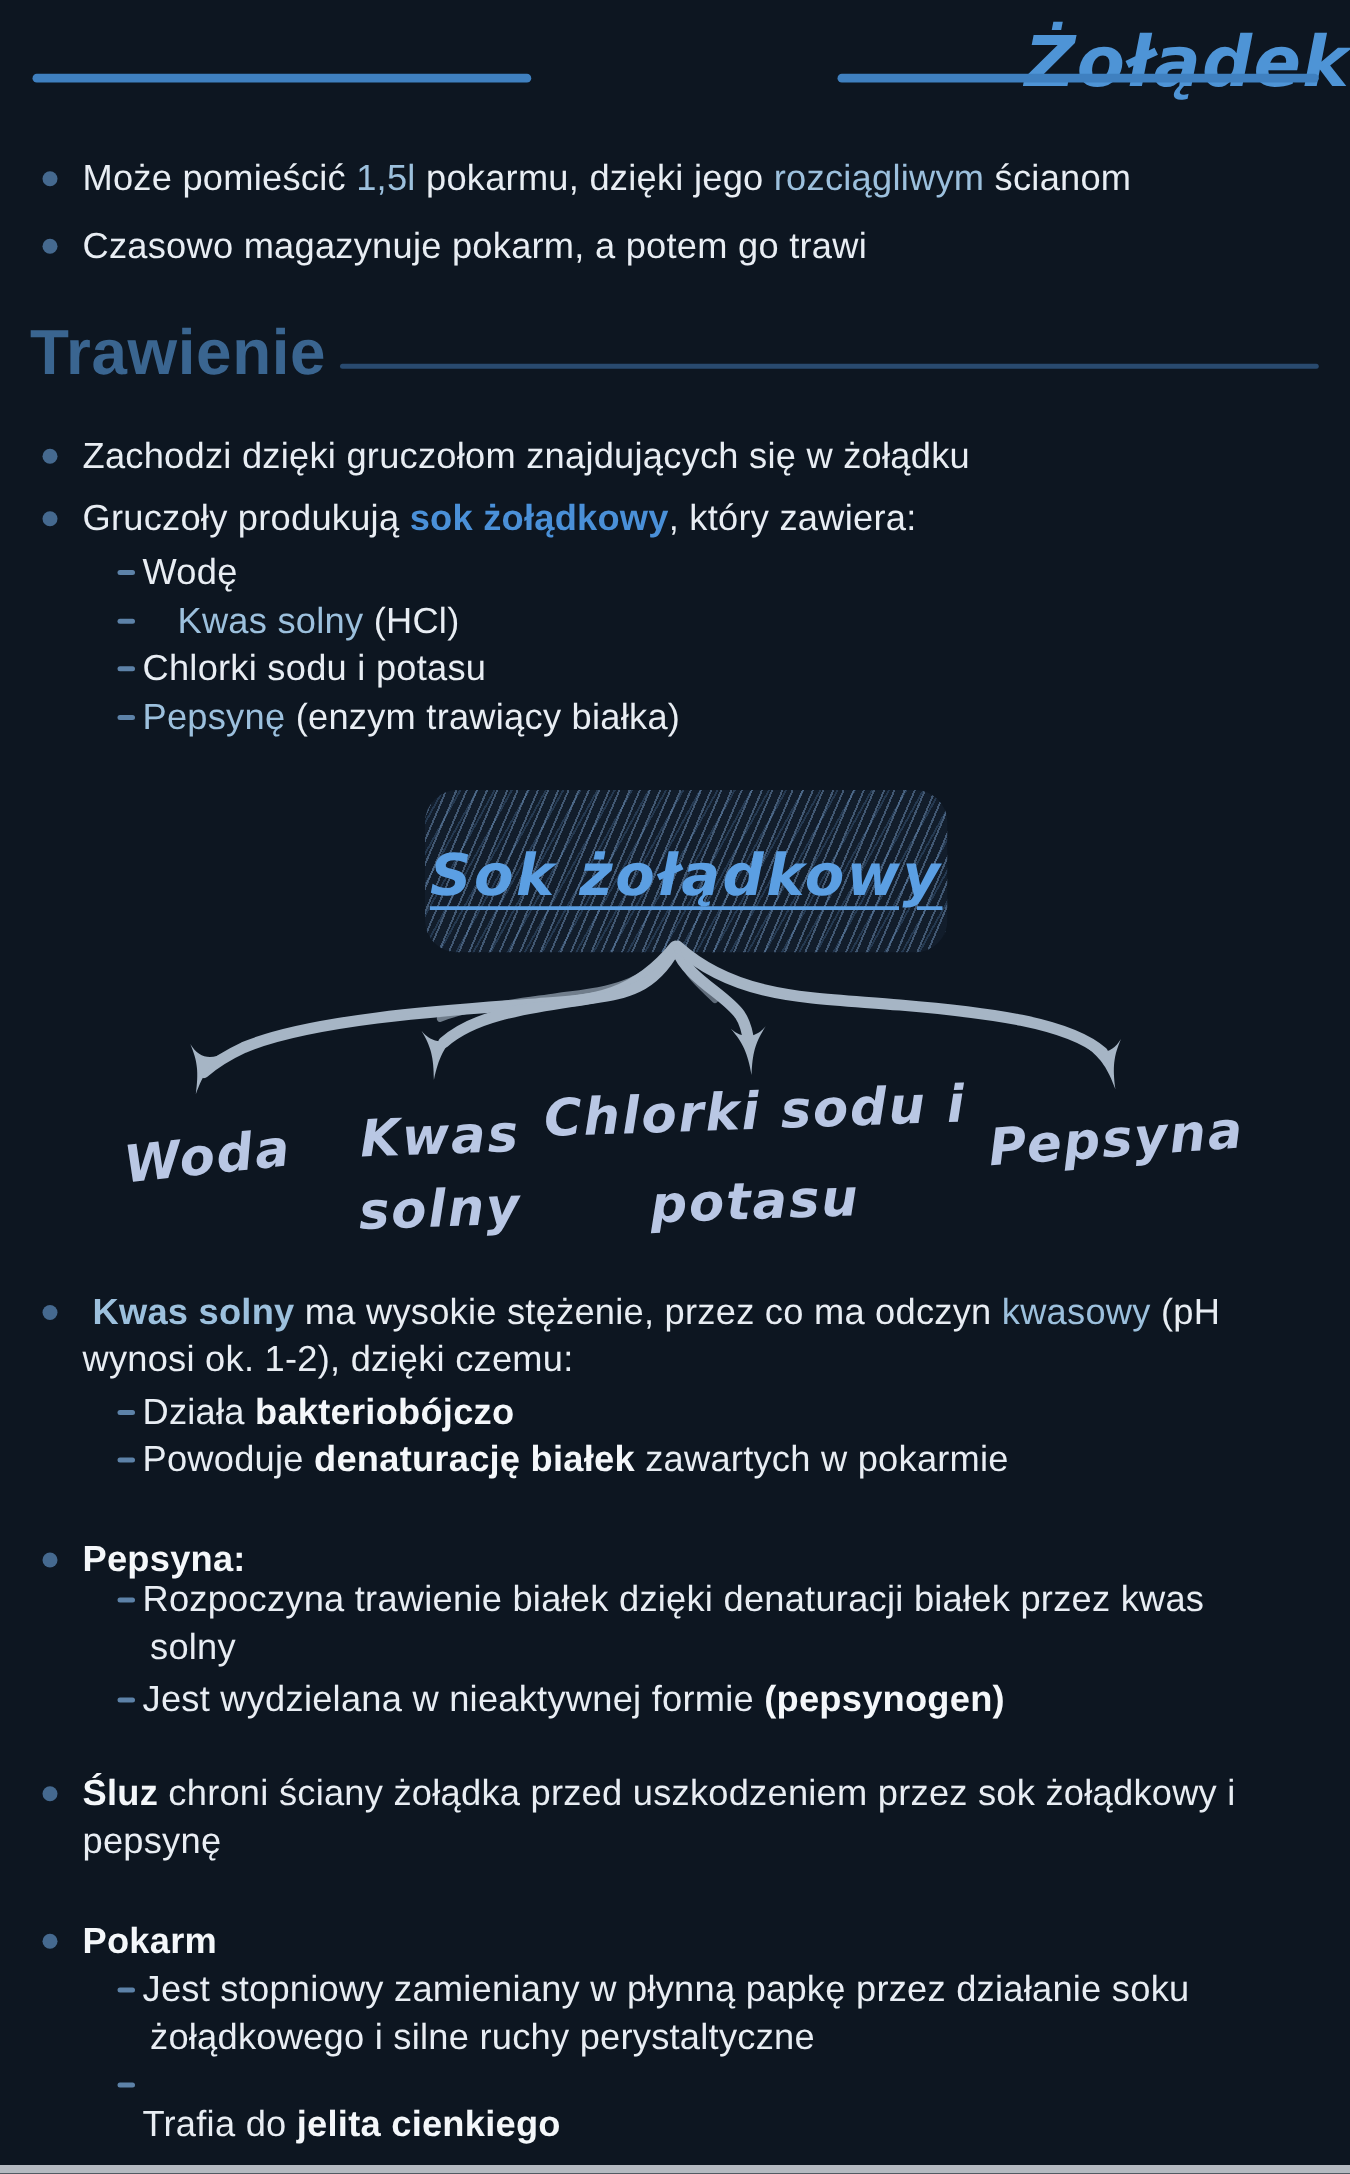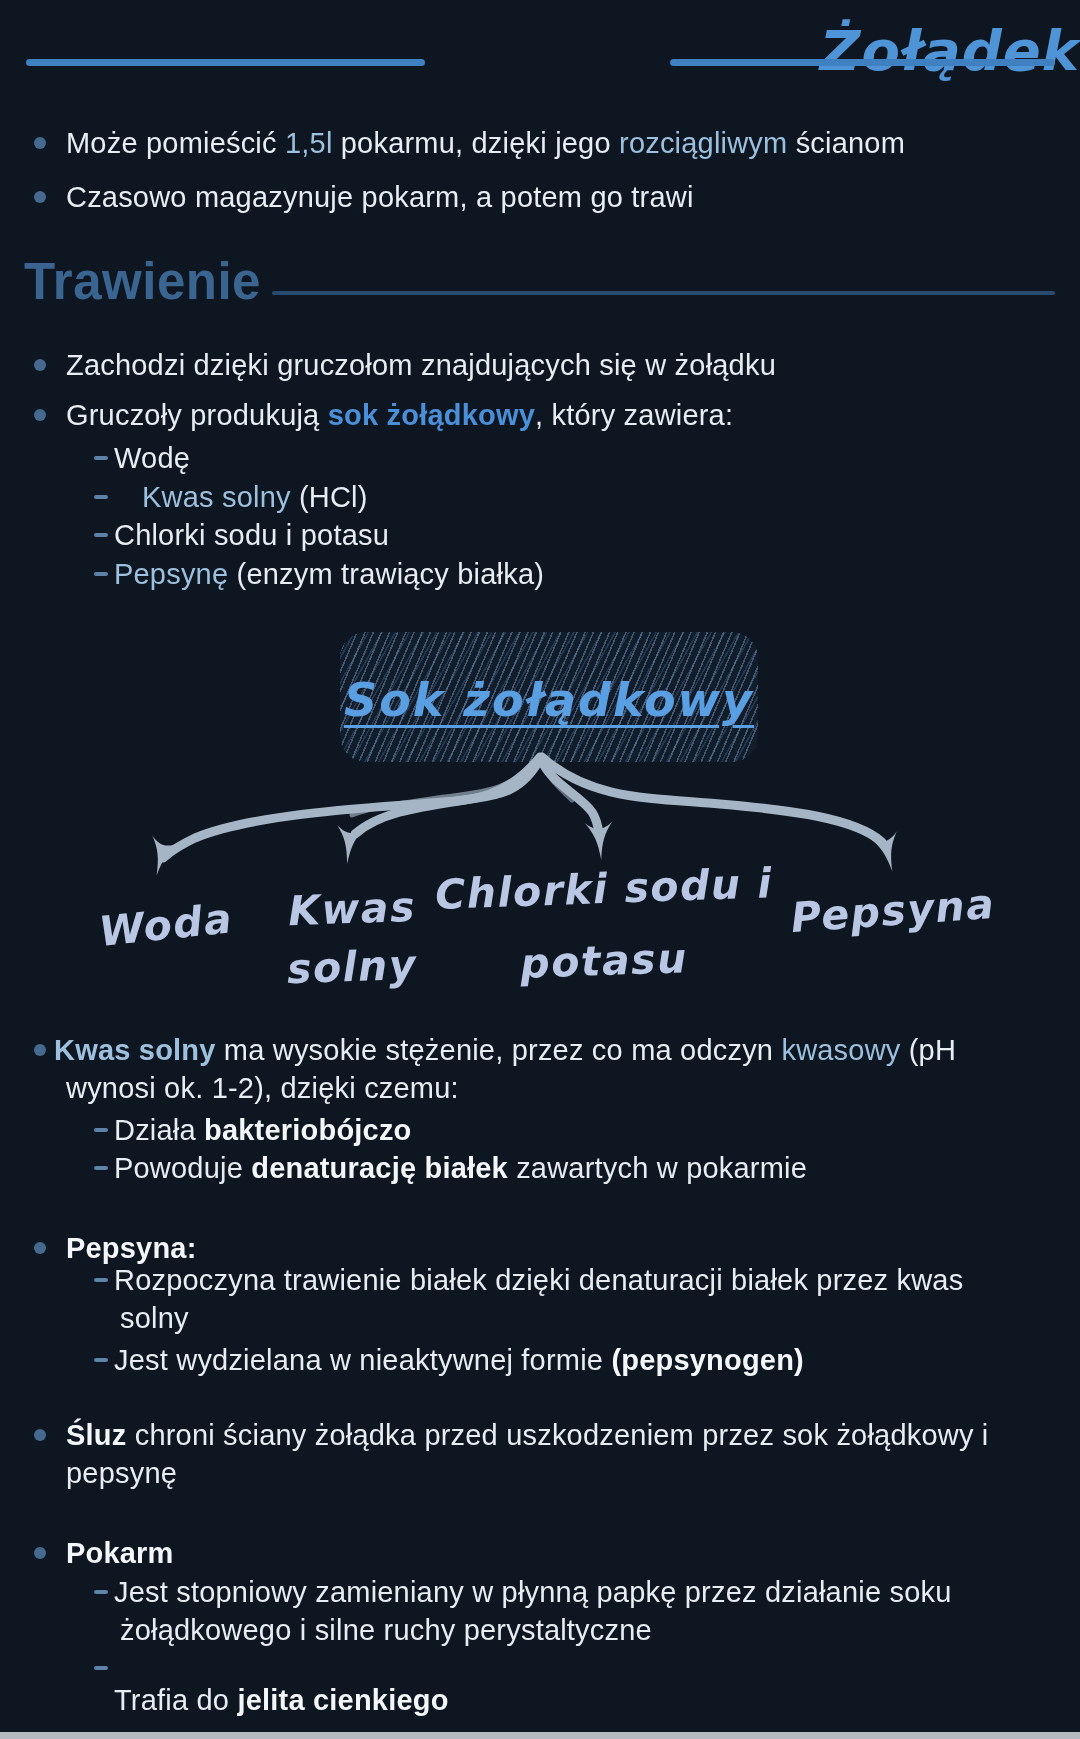--- a/index.html
+++ b/index.html
@@ -78,21 +78,21 @@
       <div class="line" style="top: 396px; left: 66px;"><span>Gruczoły produkują </span><span class="r-bb">sok żołądkowy</span><span>, który zawiera:</span></div>
       <div class="dash" style="top: 456px;"></div>
       <div class="line" style="top: 439px; left: 114px;"><span>Wodę</span></div>
       <div class="dash" style="top: 495px;"></div>
       <div class="line" style="top: 478px; left: 114px; margin-left: 28px;"><span class="r-lb">Kwas solny</span><span> (HCl)</span></div>
       <div class="dash" style="top: 533px;"></div>
       <div class="line" style="top: 516px; left: 114px;"><span>Chlorki sodu i potasu</span></div>
       <div class="dash" style="top: 572px;"></div>
       <div class="line" style="top: 555px; left: 114px;"><span class="r-lb">Pepsynę</span><span> (enzym trawiący białka)</span></div>
       <div class="dot" style="top: 1044px;"></div>
-      <div class="line" style="top: 1031px; left: 54px;"><span class="r-lbb">Kwas solny</span><span> ma wysokie stężenie, przez co ma odczyn </span><span class="r-lb">kwasowy</span><span> (pH</span></div>
+      <div class="line" style="top: 1031px; left: 74px;"><span class="r-lbb">Kwas solny</span><span> ma wysokie stężenie, przez co ma odczyn </span><span class="r-lb">kwasowy</span><span> (pH</span></div>
       <div class="line" style="top: 1069px; left: 66px;"><span>wynosi ok. 1-2), dzięki czemu:</span></div>
       <div class="dash" style="top: 1128px;"></div>
       <div class="line" style="top: 1111px; left: 114px;"><span>Działa </span><span class="r-b">bakteriobójczo</span></div>
       <div class="dash" style="top: 1166px;"></div>
       <div class="line" style="top: 1149px; left: 114px;"><span>Powoduje </span><span class="r-b">denaturację białek</span><span> zawartych w pokarmie</span></div>
       <div class="dot" style="top: 1242px;"></div>
       <div class="line" style="top: 1229px; left: 66px;"><span class="r-b">Pepsyna:</span></div>
       <div class="dash" style="top: 1278px;"></div>
       <div class="line" style="top: 1261px; left: 114px;"><span>Rozpoczyna trawienie białek dzięki denaturacji białek przez kwas</span></div>
       <div class="line" style="top: 1299px; left: 120px;"><span>solny</span></div>

